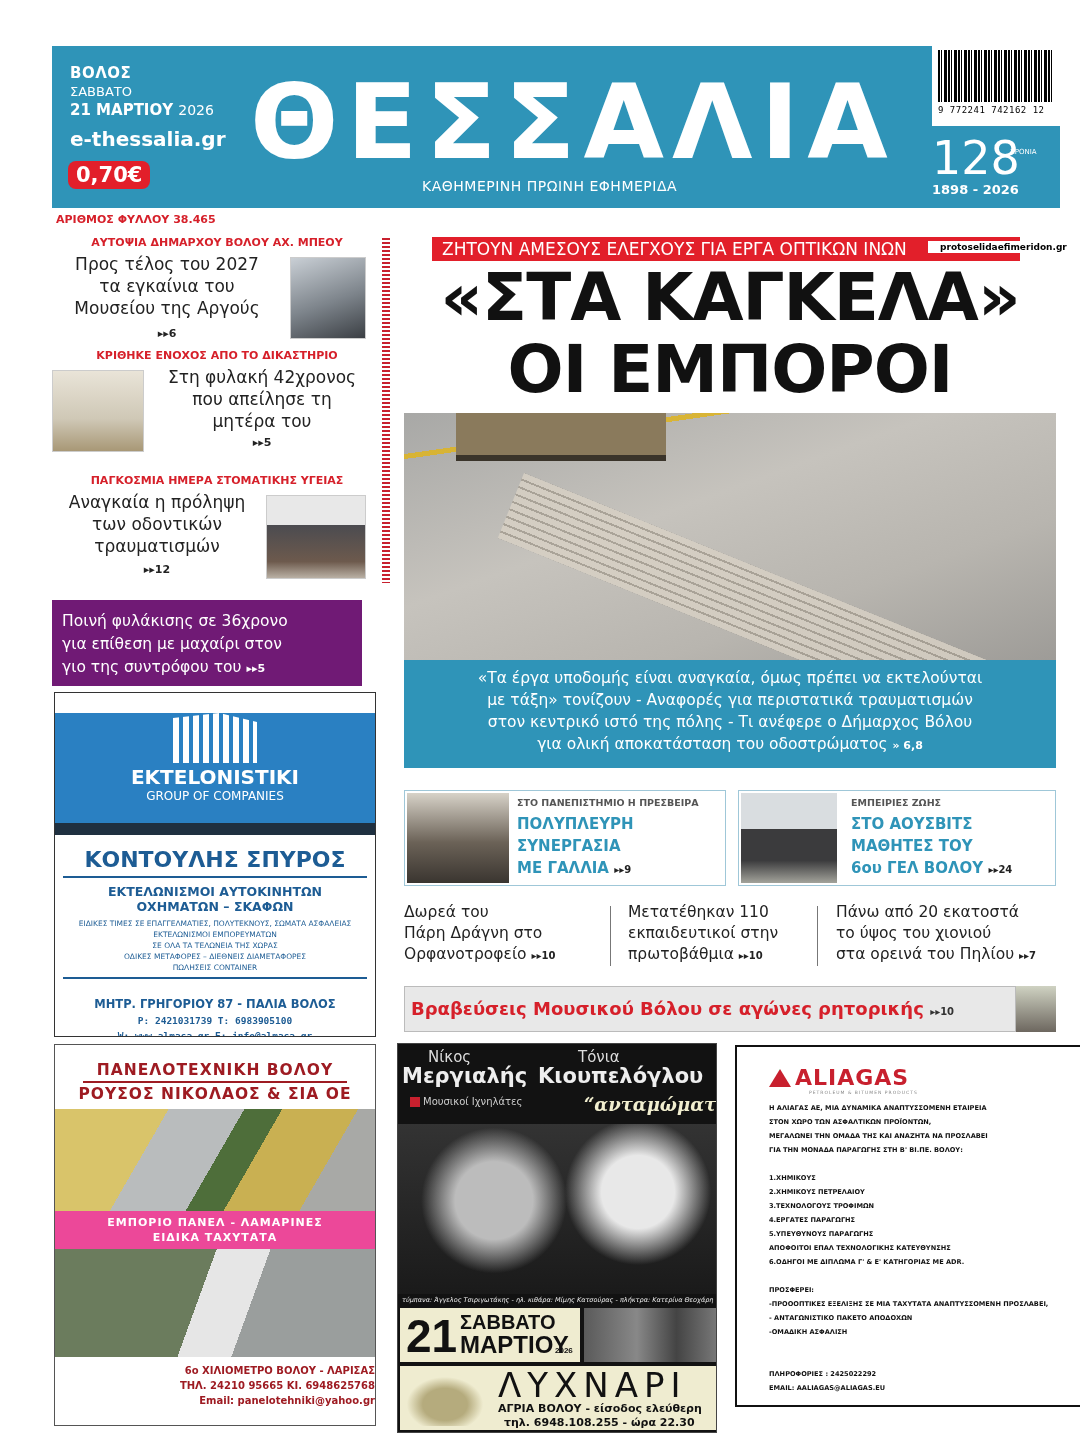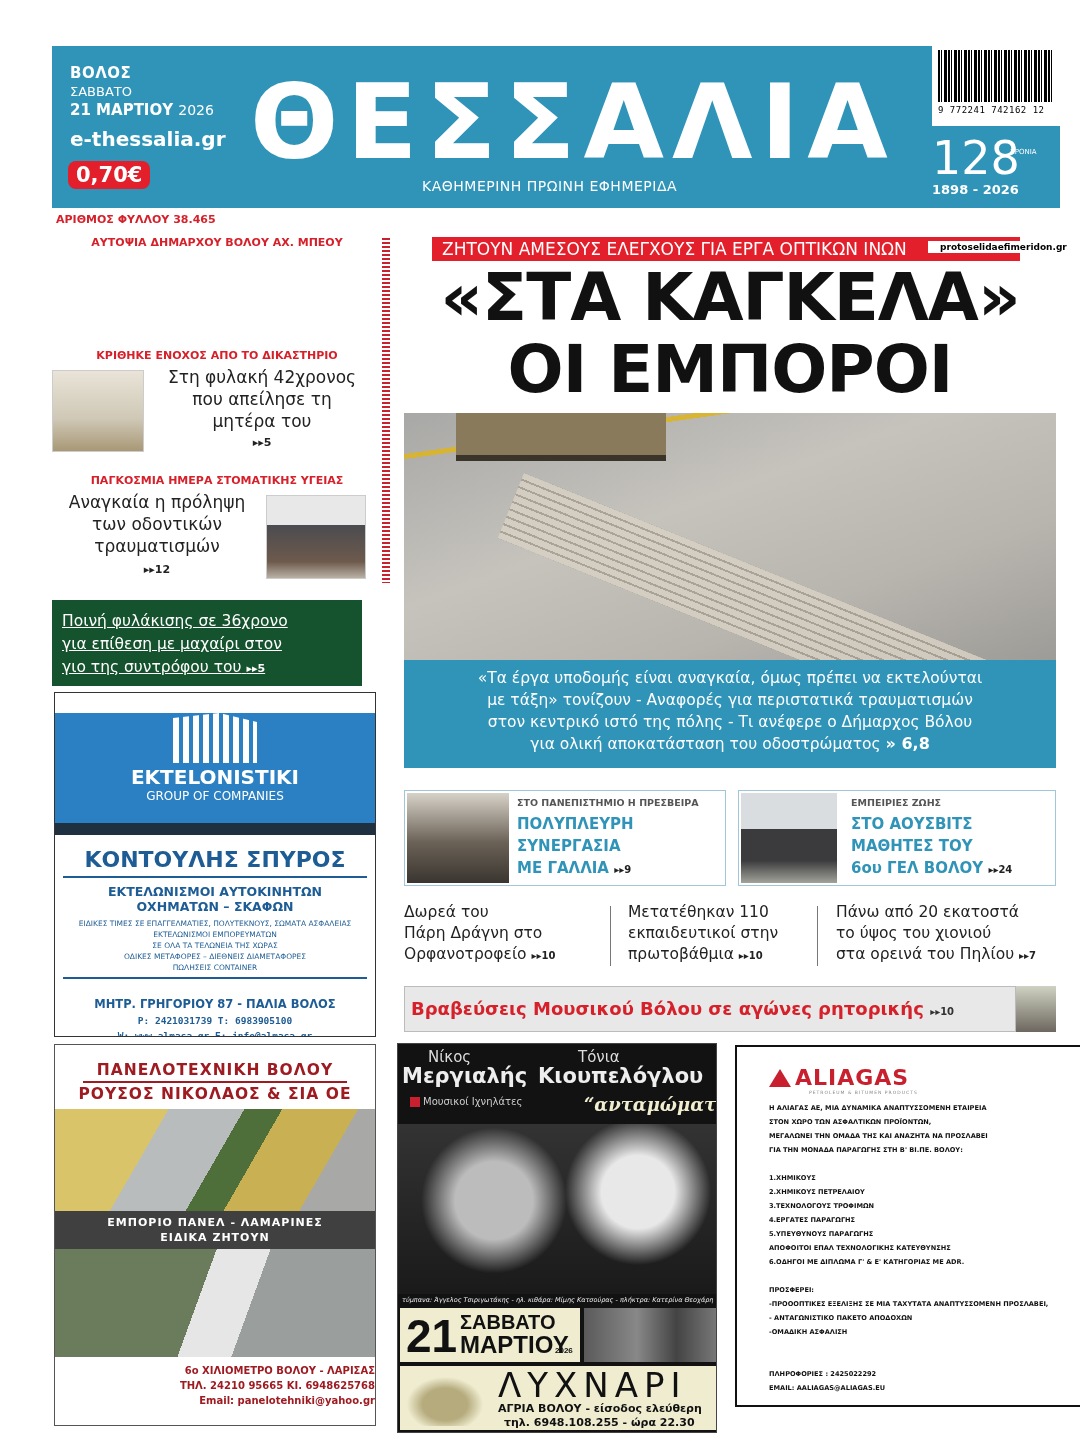--- a/index.html
+++ b/index.html
@@ -27,21 +27,21 @@
   .years-span { font: bold 13px "DejaVu Sans", sans-serif; }
   .issue { left: 56px; top: 213px; color: #d6202a; font: bold 11px "DejaVu Sans", sans-serif; }
 
   
   .left-story { width: 330px; }
   .kicker { color: #d6202a; font: bold 11px "DejaVu Sans", sans-serif; text-align: center; }
   .story-title { font: 17px "DejaVu Sans", sans-serif; color: #222; line-height: 22px; text-align: center; }
   .pgref { font: bold 11px "DejaVu Sans", sans-serif; color: #222; text-align: center; }
   .thumb { background: linear-gradient(160deg, #c9cfd5, #7d848b 55%, #3b3f44); border: 1px solid #ccc; }
   .dotted-sep { left: 382px; top: 238px; width: 8px; height: 345px; background: repeating-linear-gradient(180deg, #c8202e 0 2px, #fff 2px 4px); }
-  .blue-brief { left: 52px; top: 600px; width: 310px; height: 86px; background: #14532d; color: #fff; padding: 10px 10px; font: 15.5px "DejaVu Sans", sans-serif; line-height: 23px; text-decoration: underline; }
+  .blue-brief { left: 52px; top: 600px; width: 310px; height: 86px; background: #701a75; color: #fff; padding: 10px 10px; font: 15.5px "DejaVu Sans", sans-serif; line-height: 23px; }
 
   
   .red-kicker { left: 432px; top: 237px; width: 588px; height: 24px; background: #e21f2a; color: #fff; font: 17px "DejaVu Sans", sans-serif; padding-left: 10px; line-height: 24px; overflow: hidden; white-space: nowrap; }
   .watermark { left: 928px; top: 241px; background: #fff; color: #000; font: bold 9px "DejaVu Sans", sans-serif; padding: 1px 12px; }
   .headline { left: 404px; top: 262px; width: 652px; text-align: center; font: bold 66px "DejaVu Sans", sans-serif; line-height: 72px; color: #111; letter-spacing: -1px; }
   .lead-photo { left: 404px; top: 413px; width: 652px; height: 250px; background:
       linear-gradient(172deg, transparent 0 12%, rgba(220,180,40,0.9) 12% 13.5%, transparent 13.5%),
       linear-gradient(160deg, #a8a8a6, #c6c3bd 40%, #b8b5af 70%, #9d9b97); overflow: hidden; }
   .lead-photo .track { position: absolute; left: 120px; top: 60px; width: 560px; height: 70px; background: repeating-linear-gradient(0deg, #d7d0c4 0 6px, #a59e92 6px 8px); transform: rotate(22deg); transform-origin: left top; opacity: 0.85; }
   .lead-photo .vehicle { position: absolute; left: 52px; top: 0; width: 210px; height: 48px; background: #8a7a5c; border-bottom: 6px solid #3a342a; }
@@ -72,21 +72,21 @@
   .ad1-sub { font: bold 12.5px "DejaVu Sans", sans-serif; margin-top: 6px; line-height: 15px; }
   .ad1-small { font: 7.5px "DejaVu Sans", sans-serif; line-height: 11px; margin-top: 4px; }
   .ad1-line { border-top: 2px solid #1d5c94; margin: 4px 8px 0; }
   .ad1-addr { font: bold 11.5px "DejaVu Sans", sans-serif; margin-top: 18px; }
   .ad1-contact { font: bold 9.5px "DejaVu Sans Mono", monospace; margin-top: 4px; }
 
   .ad2 { left: 54px; top: 1044px; width: 322px; height: 382px; border: 1px solid #555; overflow: hidden; background: #fff; }
   .ad2-title { text-align: center; color: #9e1b22; font: bold 15.5px "DejaVu Sans", sans-serif; letter-spacing: 1px; margin-top: 14px; line-height: 22px; }
   .ad2-rule { border-top: 2px solid #9e1b22; margin: 0 28px; }
   .ad2-photo { height: 102px; margin-top: 4px; background: linear-gradient(120deg, #d9c46a 0 30%, #b9bcbd 30% 50%, #4e6e3a 50% 60%, #c9b052 60% 80%, #a8a9a6 80%); }
-  .ad2-band { background: #404040; color: #fff; text-align: center; font: bold 11px "DejaVu Sans", sans-serif; line-height: 15px; padding: 4px 0; letter-spacing: 1px; }
+  .ad2-band { background: #ec4899; color: #fff; text-align: center; font: bold 11px "DejaVu Sans", sans-serif; line-height: 15px; padding: 4px 0; letter-spacing: 1px; }
   .ad2-photo2 { height: 108px; background: linear-gradient(110deg, #6b7c5d 0 45%, #e6e6e6 45% 60%, #9a9e9d 60%); }
   .ad2-foot { text-align: right; color: #9e1b22; font: bold 10px "DejaVu Sans", sans-serif; line-height: 15px; margin-top: 6px; }
 
   .ad3 { left: 397px; top: 1043px; width: 320px; height: 390px; background: #121212; border: 1px solid #444; overflow: hidden; color: #fff; }
   .ad3-first { position: absolute; font: 15px "DejaVu Sans", sans-serif; color: #ddd; }
   .ad3-last { position: absolute; font: bold 21px "DejaVu Sans", sans-serif; color: #eee; }
   .ad3-ens { position: absolute; left: 12px; top: 52px; font: 10px "DejaVu Sans", sans-serif; color: #ccc; }
   .ad3-ens .sq { display: inline-block; width: 10px; height: 10px; background: #c8202e; margin-right: 3px; vertical-align: middle; }
   .ad3-show { position: absolute; left: 186px; top: 50px; font: italic bold 18px "DejaVu Serif", serif; color: #f1eecf; }
   .ad3-photo { position: absolute; left: 0; top: 80px; width: 320px; height: 170px; background: radial-gradient(circle at 30% 45%, #bcbcbc 0 16%, transparent 30%), radial-gradient(circle at 75% 40%, #e8e8e8 0 14%, transparent 28%), linear-gradient(180deg, #333, #1a1a1a); }
@@ -129,20 +129,29 @@
   </div>
   <div class="abs years">
     <div class="years-num"><span>128</span><span class="years-lbl">ΧΡΟΝΙΑ</span></div>
     <div class="years-span">1898 - 2026</div>
   </div>
 </div>
 <div class="abs issue">ΑΡΙΘΜΟΣ ΦΥΛΛΟΥ 38.465</div>
 
 <div class="abs left-story" style="left:52px;top:236px;">
   <div class="kicker">ΑΥΤΟΨΙΑ ΔΗΜΑΡΧΟΥ ΒΟΛΟΥ ΑΧ. ΜΠΕΟΥ</div>
+  <div style="position:relative;height:100px;">
+    <div class="abs" style="left:0;top:4px;width:230px;">
+      <div class="story-title">Προς τέλος του 2027</div>
+      <div class="story-title">τα εγκαίνια του</div>
+      <div class="story-title">Μουσείου της Αργούς</div>
+      <div class="pgref" style="margin-top:8px;">▸▸6</div>
+    </div>
+    <div class="abs thumb" style="left:238px;top:8px;width:76px;height:82px;"></div>
+  </div>
 </div>
 
 <div class="abs left-story" style="left:52px;top:349px;">
   <div class="kicker">ΚΡΙΘΗΚΕ ΕΝΟΧΟΣ ΑΠΟ ΤΟ ΔΙΚΑΣΤΗΡΙΟ</div>
   <div style="position:relative;height:95px;">
     <div class="abs thumb" style="left:0;top:8px;width:92px;height:82px;background:linear-gradient(180deg,#e9e4d8,#cfc8b6 60%,#a89876);"></div>
     <div class="abs" style="left:90px;top:4px;width:240px;">
       <div class="story-title">Στη φυλακή 42χρονος</div>
       <div class="story-title">που απείλησε τη</div>
       <div class="story-title">μητέρα του</div>
@@ -179,21 +188,21 @@
   <div>ΟΙ ΕΜΠΟΡΟΙ</div>
 </div>
 <div class="abs lead-photo">
   <div class="vehicle"></div>
   <div class="track"></div>
 </div>
 <div class="abs lead-caption">
   <div>«Τα έργα υποδομής είναι αναγκαία, όμως πρέπει να εκτελούνται</div>
   <div>με τάξη» τονίζουν - Αναφορές για περιστατικά τραυματισμών</div>
   <div>στον κεντρικό ιστό της πόλης  - Τι ανέφερε ο Δήμαρχος Βόλου</div>
-  <div><span>για ολική αποκατάσταση του οδοστρώματος</span> <b style="font-size:16px;">» 6,8</b></div>
+  <div><span>για ολική αποκατάσταση του οδοστρώματος</span> <b style="font-size:11px;">» 6,8</b></div>
 </div>
 
 <div class="abs sec-box" style="left:404px;width:322px;">
   <div class="sec-photo"></div>
   <div class="sec-kicker">ΣΤΟ ΠΑΝΕΠΙΣΤΗΜΙΟ Η ΠΡΕΣΒΕΙΡΑ</div>
   <div class="sec-title">
     <div>ΠΟΛΥΠΛΕΥΡΗ</div>
     <div>ΣΥΝΕΡΓΑΣΙΑ</div>
     <div><span>ΜΕ ΓΑΛΛΙΑ</span> <span class="ref-dark">▸▸9</span></div>
   </div>
@@ -259,21 +268,21 @@
 
 <div class="abs ad2">
   <div class="ad2-title">
     <div>ΠΑΝΕΛΟΤΕΧΝΙΚΗ ΒΟΛΟΥ</div>
     <div class="ad2-rule"></div>
     <div>ΡΟΥΣΟΣ ΝΙΚΟΛΑΟΣ &amp; ΣΙΑ ΟΕ</div>
   </div>
   <div class="ad2-photo"></div>
   <div class="ad2-band">
     <div>ΕΜΠΟΡΙΟ ΠΑΝΕΛ - ΛΑΜΑΡΙΝΕΣ</div>
-    <div>ΕΙΔΙΚΑ ΖΗΤΟΥΝ</div>
+    <div>ΕΙΔΙΚΑ ΤΑΧΥΤΑΤΑ</div>
   </div>
   <div class="ad2-photo2"></div>
   <div class="ad2-foot">
     <div>6ο ΧΙΛΙΟΜΕΤΡΟ ΒΟΛΟΥ - ΛΑΡΙΣΑΣ</div>
     <div>ΤΗΛ. 24210 95665 ΚΙ. 6948625768</div>
     <div>Email: panelotehniki@yahoo.gr</div>
   </div>
 </div>
 
 <div class="abs ad3">

